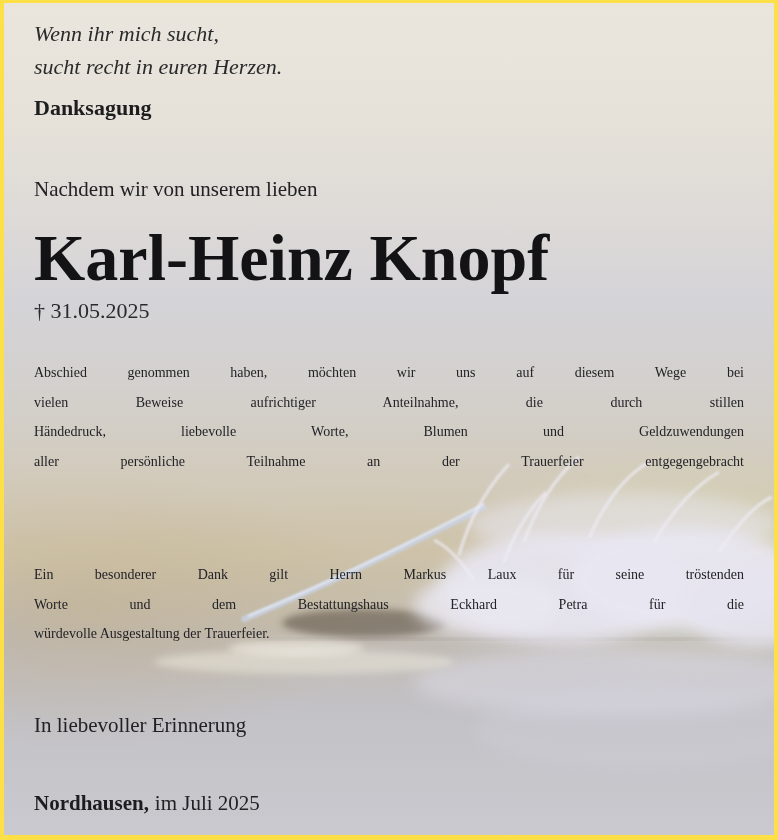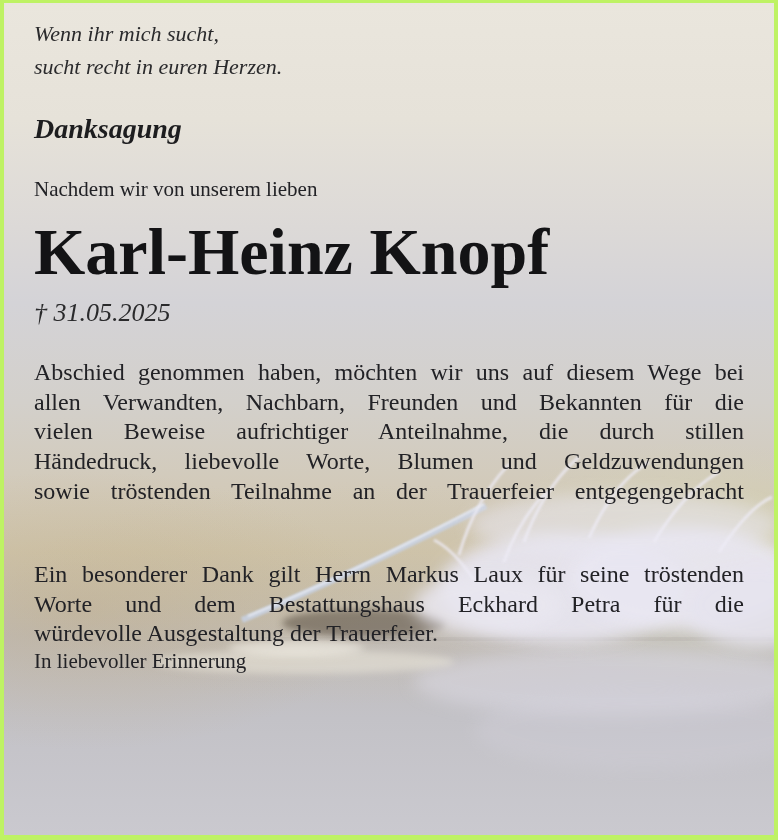--- a/index.html
+++ b/index.html
@@ -2,21 +2,21 @@
 <html lang="de"><head>
 <meta charset="utf-8">
 <title>Danksagung</title>
 <style>
   html, body { margin: 0; padding: 0; background: #ffffff; }
 
   .stage {
     position: relative;
     width: 778px;
     height: 840px;
-    background: #bef264; 
+    background: #fde047; 
     overflow: hidden;
     font-family: "Liberation Serif", "DejaVu Serif", serif;
   }
 
   
   .frame {
     position: absolute;
     top: 3px; left: 4px; right: 4px; bottom: 5px;
     overflow: hidden;
     background:
@@ -53,62 +53,60 @@
 
   .epigraph {
     top: 14px;
     font-style: italic;
     font-size: 22px;
     line-height: 33px;
     color: #2a2a2c;
   }
 
   .heading {
-    top: 110px;
+    top: 92px;
     font-weight: bold;
-    font-size: 28px;
+    font-size: 22px;
     color: #1d1d1f;
-    font-style: italic;
   }
 
   .intro {
     top: 174px;
     font-size: 21px;
   }
 
   .deceased-name {
-    top: 216px;
+    top: 222px;
     font-weight: bold;
     font-size: 66px;
     line-height: 66px;
     letter-spacing: 0px;
     color: #131315;
     white-space: nowrap;
   }
 
   .death-date {
     top: 295px;
-    font-size: 26px;
+    font-size: 22px;
     color: #2a2a2c;
-    font-style: italic;
   }
 
   .body-par {
-    font-size: 24px;
+    font-size: 14px;
     line-height: 29.7px;
     color: #222226;
   }
   .par1 { top: 355px; }
   .par2 { top: 557px; }
 
   .justified .line { text-align: justify; text-align-last: justify; }
   .justified .line.last { text-align-last: left; }
 
   .closing {
-    top: 644px;
+    top: 708px;
     font-size: 21px;
     line-height: 28.6px;
   }
   .mourners {
     top: 702px;
     font-weight: bold;
     font-size: 21px;
     line-height: 28.6px;
     color: #1d1d1f;
   }
@@ -184,33 +182,35 @@
       <div class="abs heading">Danksagung</div>
 
       <div class="abs intro">Nachdem wir von unserem lieben</div>
 
       <div class="abs deceased-name">Karl-Heinz Knopf</div>
 
       <div class="abs death-date">† 31.05.2025</div>
 
       <div class="abs body-par par1 justified">
           <div class="line">Abschied genommen haben, möchten wir uns auf diesem Wege bei</div>
-          <div class="line">allen Verwandten, Nachbarn, Freunden und Bekannten für die</div>
           <div class="line">vielen Beweise aufrichtiger Anteilnahme, die durch stillen</div>
           <div class="line">Händedruck, liebevolle Worte, Blumen und Geldzuwendungen</div>
-          <div class="line">sowie tröstenden Teilnahme an der Trauerfeier entgegengebracht</div>
+          <div class="line">aller persönliche Teilnahme an der Trauerfeier entgegengebracht</div>
         </div>
 
       <div class="abs body-par par2 justified">
           <div class="line">Ein besonderer Dank gilt Herrn Markus Laux für seine tröstenden</div>
           <div class="line">Worte und dem Bestattungshaus Eckhard Petra für die</div>
           <div class="line last">würdevolle Ausgestaltung der Trauerfeier.</div>
         </div>
 
       <div class="abs closing">In liebevoller Erinnerung</div>
 
       <div class="abs mourners">
         </div>
 
+      <div class="abs place-line">
+        <span class="place">Nordhausen,</span><span class="issue-date">im Juli 2025</span>
+      </div>
 
     </div>
   </div>
 </div>
 
 </body></html>

